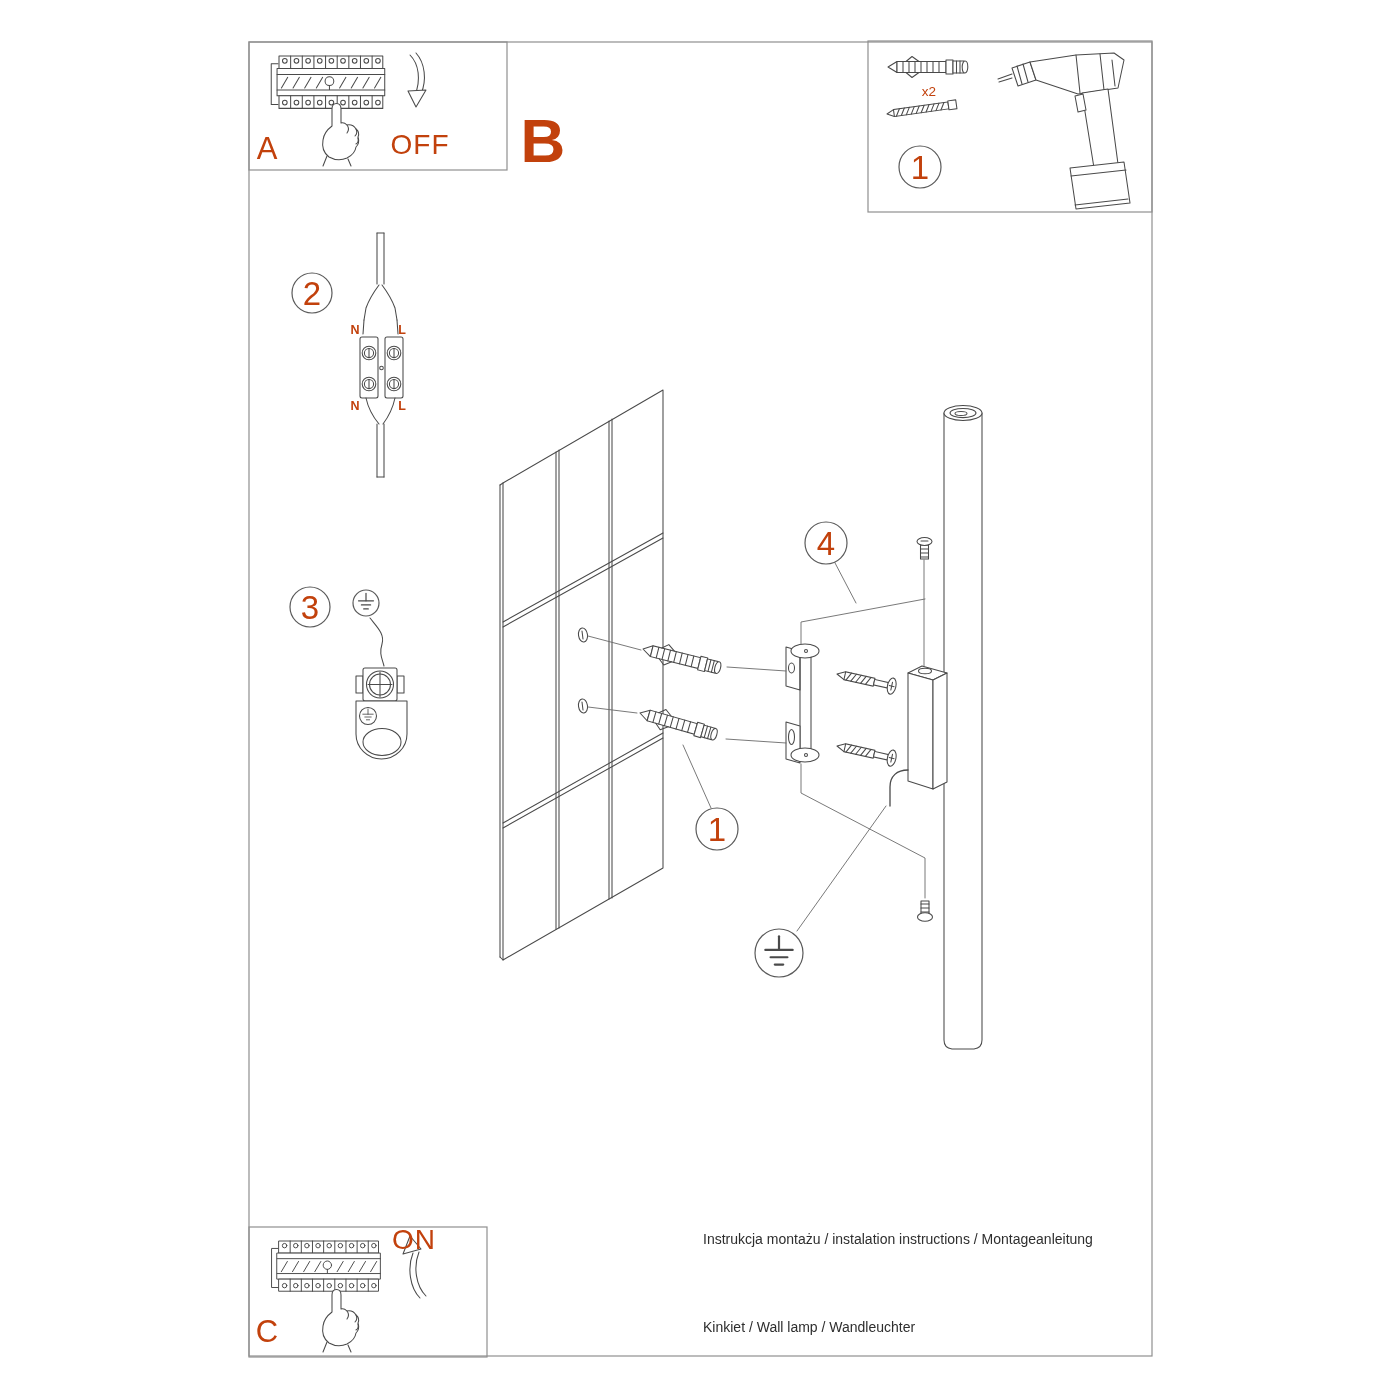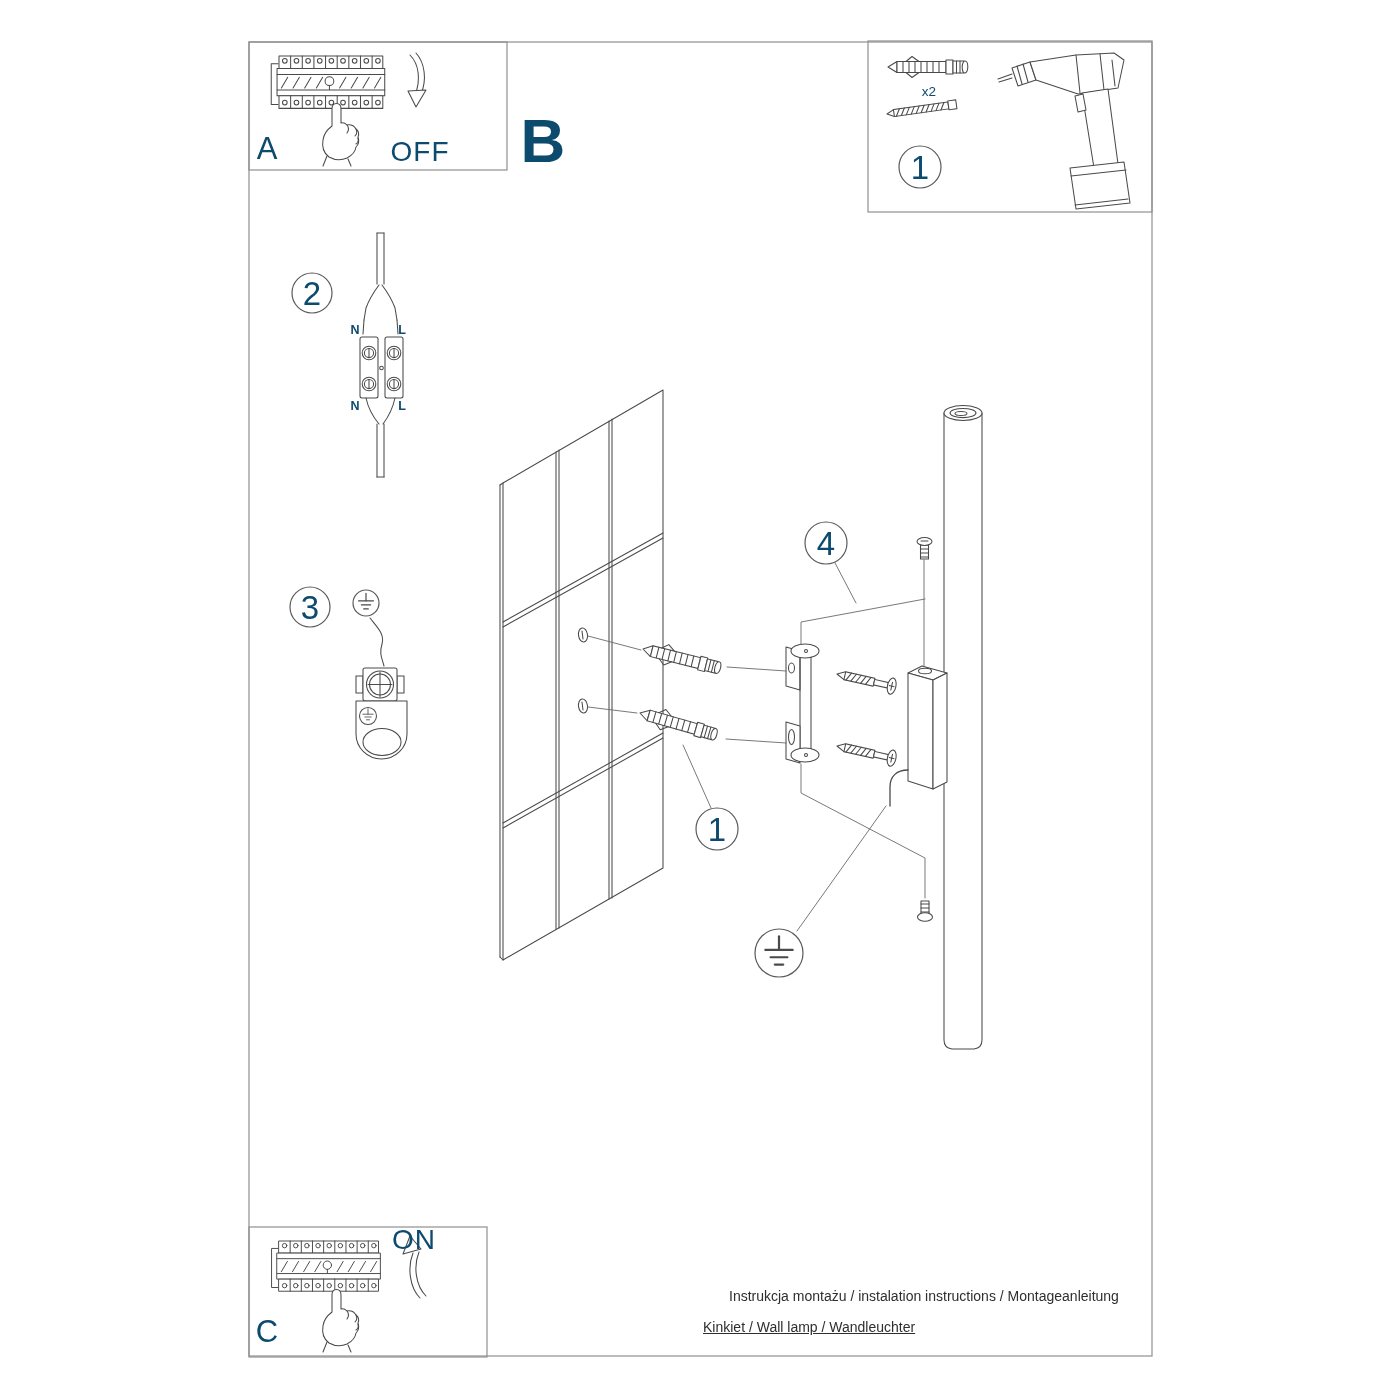--- a/index.html
+++ b/index.html
@@ -1,21 +1,21 @@
 <!DOCTYPE html>
 <html><head>
 <meta charset="utf-8">
 <style>
   html,body{margin:0;padding:0;background:#fff;}
   .sheet{
     position:relative;width:1400px;height:1400px;background:#ffffff;
     font-family:"Liberation Sans", sans-serif;color:#1a1a1a;overflow:hidden;
   }
   .sheet svg{position:absolute;left:0;top:0;}
-  .lbl{position:absolute;white-space:nowrap;color:#0c4a6e;}
+  .lbl{position:absolute;white-space:nowrap;color:#c2410c;}
   .ctr{transform:translate(-50%,-50%);text-align:center;}
   .letter{font-size:31px;}
   .letter-b{font-size:62px;font-weight:700;}
   .state{font-size:28px;letter-spacing:1px;}
   .callout-num{font-size:33px;}
   .qty{font-size:13.5px;}
   .wire-lbl{font-size:12.5px;font-weight:600;}
   .footer-line{font-size:14px;color:#2e2e2e;}
 </style>
 </head>
@@ -340,36 +340,36 @@
     </g>
     <g>
       <path d="M420,1298 C410,1288 407,1268 413,1253"></path>
       <path d="M426,1296 C416,1286 413,1267 419,1252"></path>
       <path d="M403,1254 L421,1249 L410,1236 Z" fill="#fff"></path>
     </g>
   </g>
 </svg>
 
 <div class="lbl ctr letter" style="left:267px;top:149px;">A</div>
-<div class="lbl ctr state" style="left:420px;top:152px;">OFF</div>
+<div class="lbl ctr state" style="left:420px;top:145px;">OFF</div>
 <div class="lbl ctr letter-b" style="left:543px;top:140px;">B</div>
 
 <div class="lbl ctr qty" style="left:929px;top:91px;">x2</div>
 <div class="lbl ctr callout-num" style="left:920px;top:168px;">1</div>
 
 <div class="lbl ctr callout-num" style="left:312px;top:294px;">2</div>
 <div class="lbl ctr wire-lbl" style="left:355px;top:330px;">N</div>
 <div class="lbl ctr wire-lbl" style="left:402px;top:330px;">L</div>
 <div class="lbl ctr wire-lbl" style="left:355px;top:406px;">N</div>
 <div class="lbl ctr wire-lbl" style="left:402px;top:406px;">L</div>
 
 <div class="lbl ctr callout-num" style="left:310px;top:608px;">3</div>
 
 <div class="lbl ctr callout-num" style="left:826px;top:544px;">4</div>
 <div class="lbl ctr callout-num" style="left:717px;top:830px;">1</div>
 
 <div class="lbl ctr letter" style="left:267px;top:1332px;">C</div>
 <div class="lbl ctr state" style="left:414px;top:1240px;">ON</div>
 
-<div class="lbl footer-line" style="left:703px;top:1288px;margin-left:26px;">Instrukcja montażu / instalation instructions / Montageanleitung</div>
-<div class="lbl footer-line" style="left:703px;top:1319px;text-decoration:underline;">Kinkiet / Wall lamp / Wandleuchter</div>
+<div class="lbl footer-line" style="left:703px;top:1231px;">Instrukcja montażu / instalation instructions / Montageanleitung</div>
+<div class="lbl footer-line" style="left:703px;top:1319px;">Kinkiet / Wall lamp / Wandleuchter</div>
 
 </div>
 
 </body></html>

